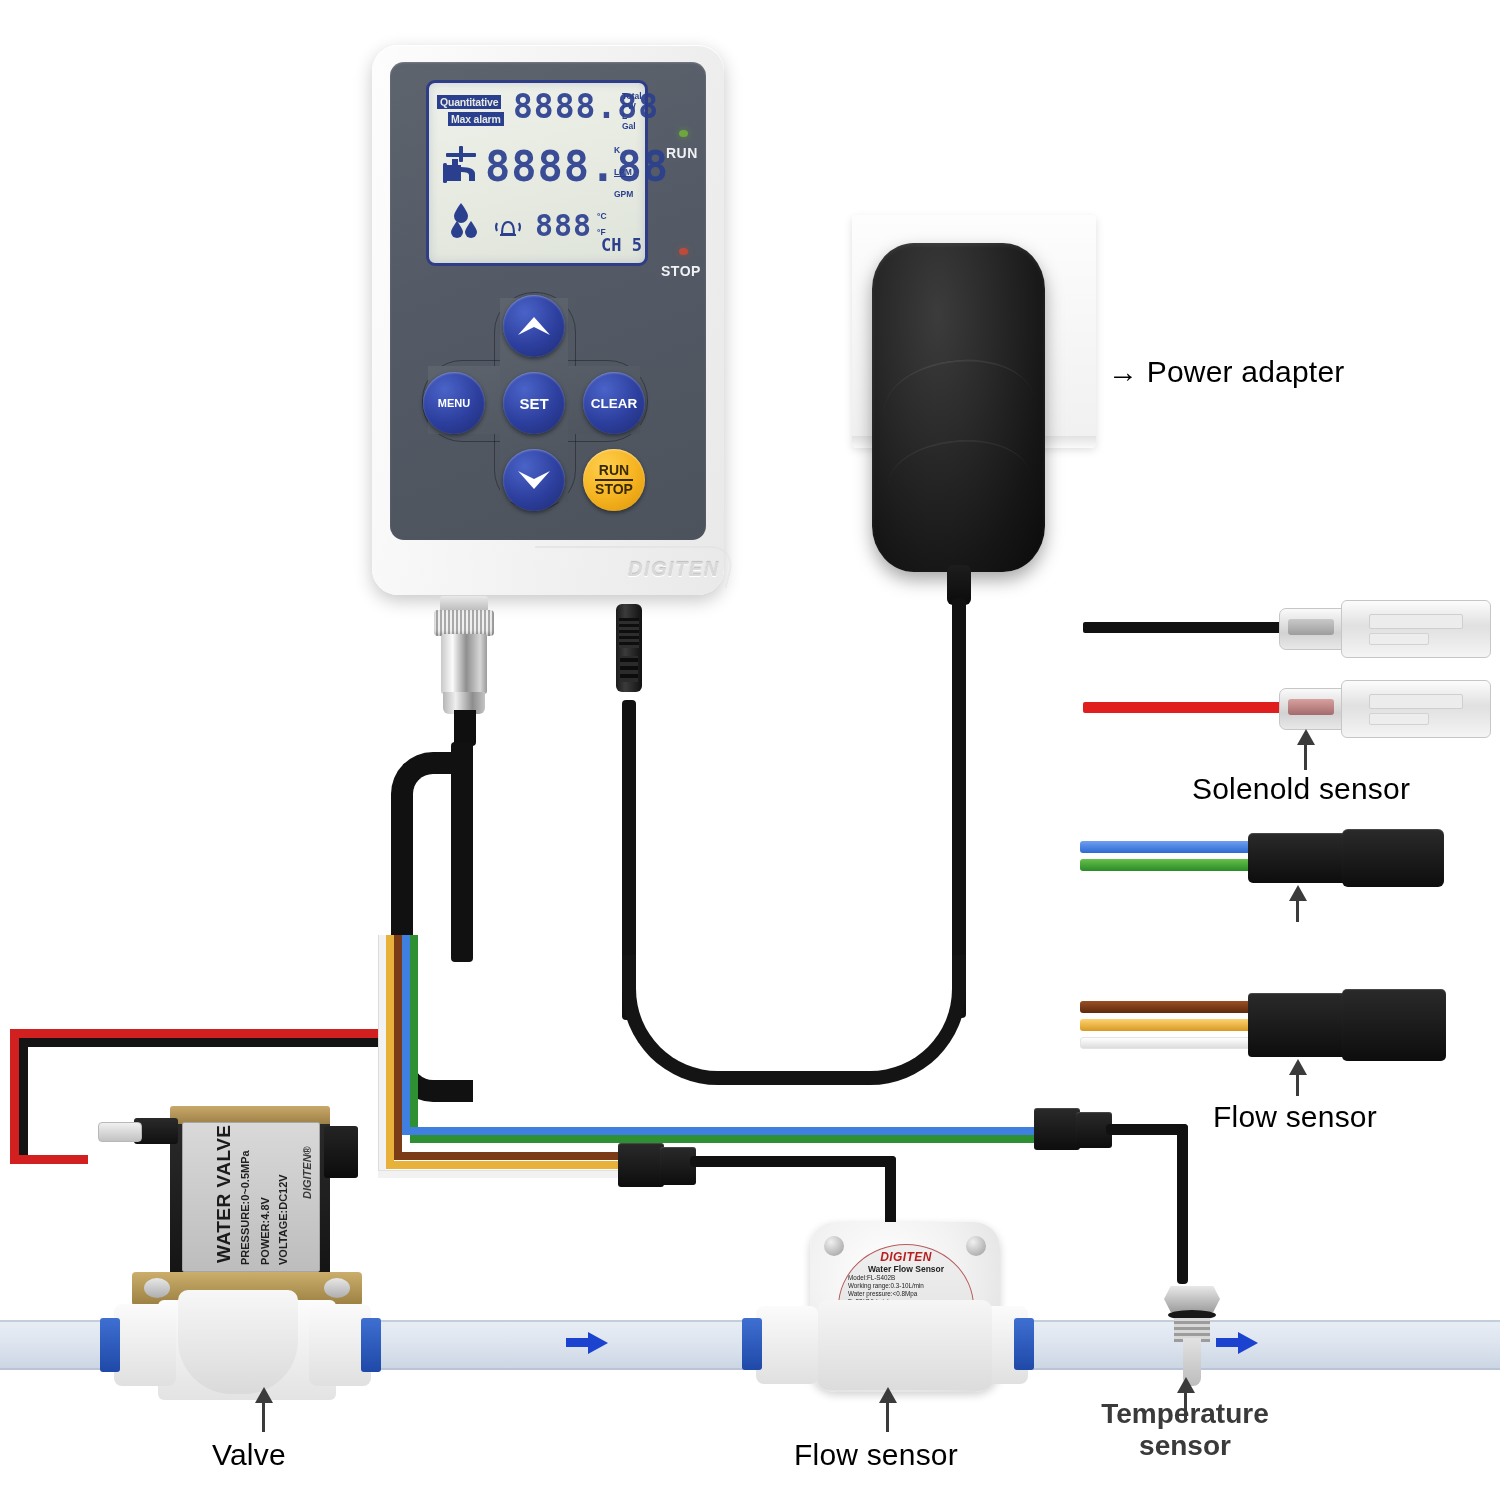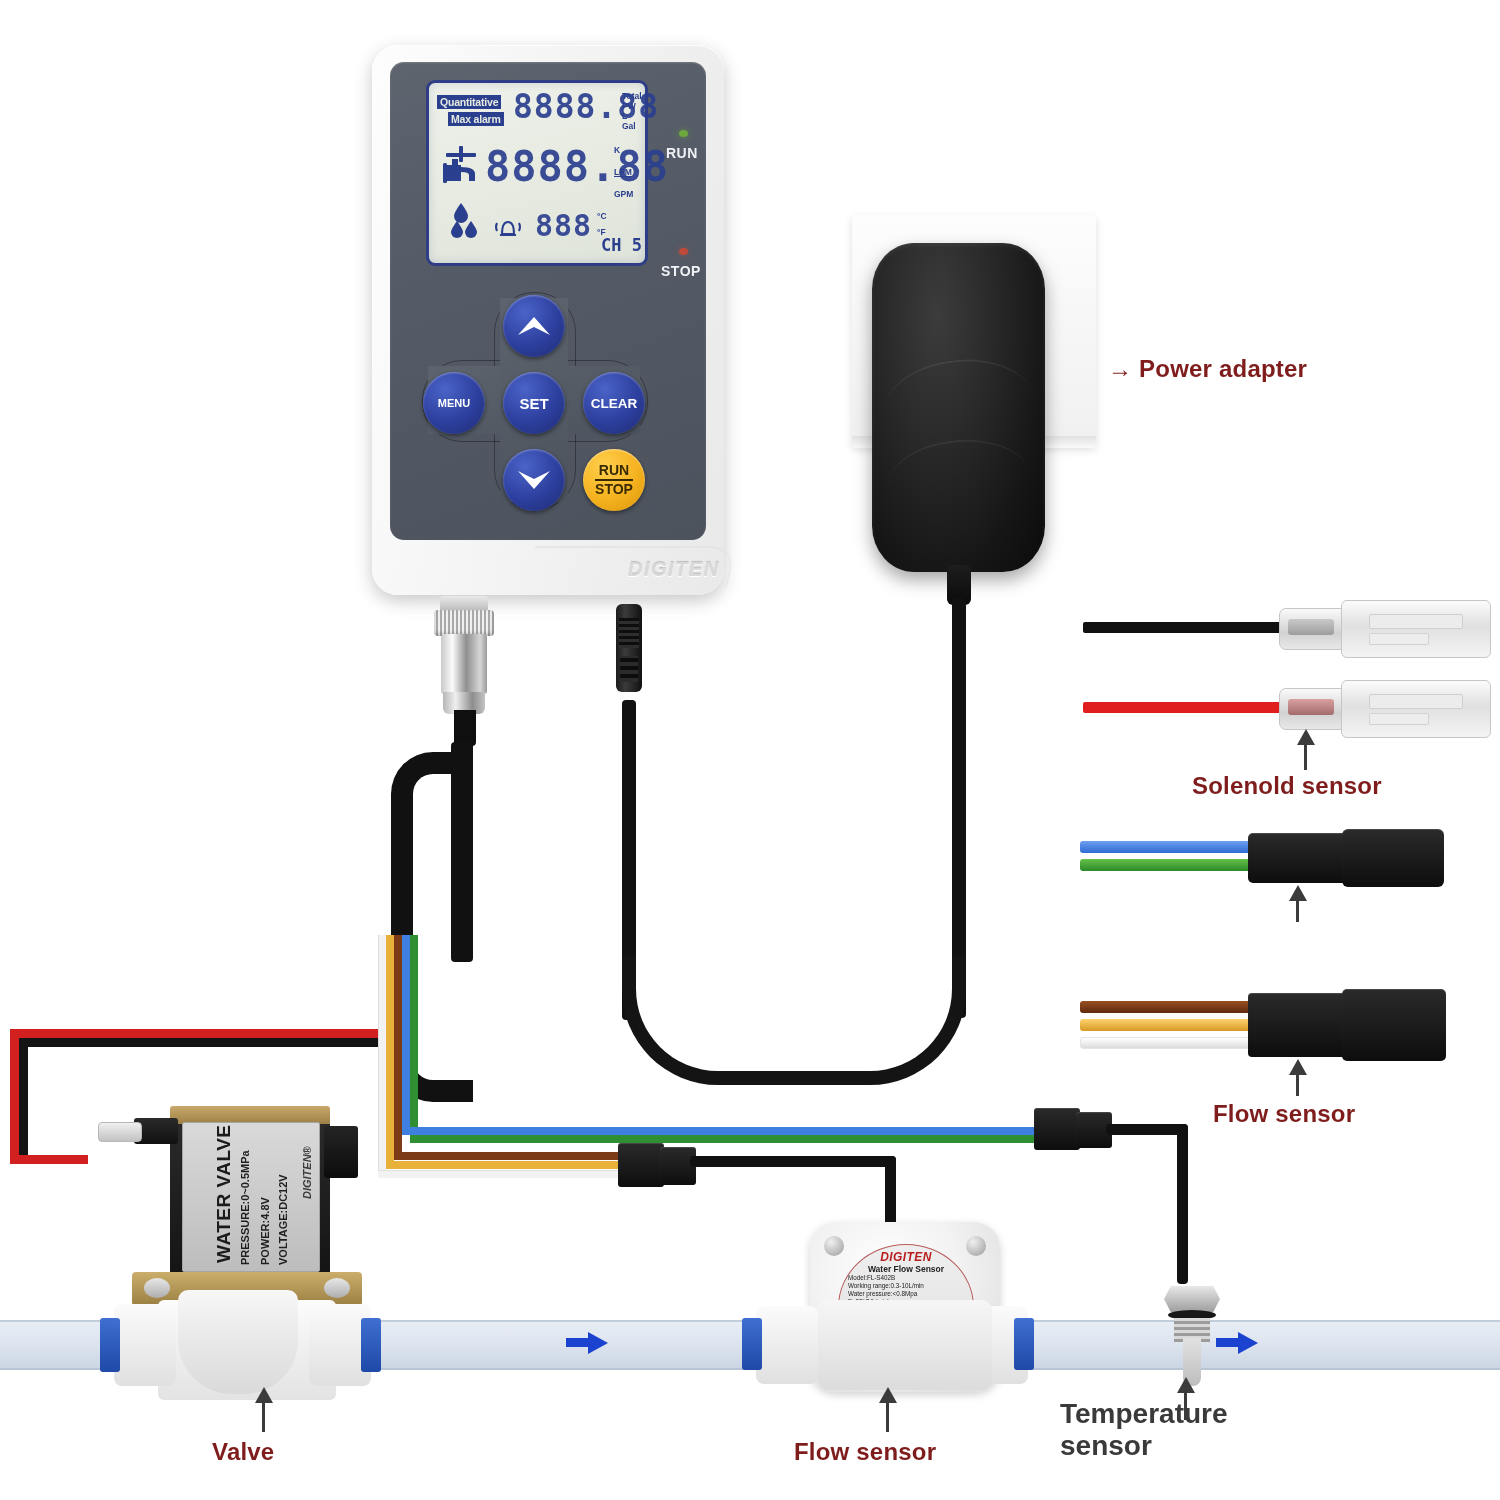--- a/index.html
+++ b/index.html
@@ -41,22 +41,22 @@
     color:#fff;font-weight:bold;text-align:center;}
   .bblue{background:radial-gradient(circle at 35% 28%,#4a63c8 0%,#2d3f9e 55%,#1e2b72 100%);
     box-shadow:0 2px 4px rgba(0,0,0,.45), inset 0 1px 2px rgba(255,255,255,.35);}
   .byell{background:radial-gradient(circle at 35% 28%,#ffcf4d 0%,#f5b21f 55%,#d99407 100%);
     box-shadow:0 2px 4px rgba(0,0,0,.45), inset 0 1px 2px rgba(255,255,255,.45);
     color:#3a2a00;}
   #padOutline{left:50px;top:247px;width:224px;height:216px;}
 
   
   .wire{background:#111;border-radius:4px;}
-  .lbl{color:#7f1d1d;font-size:24px;font-weight:bold;letter-spacing:.2px;white-space:nowrap;}
-  .lbl2{color:#3a3a3a;font-size:28px;font-weight:bold;line-height:32px;}
+  .lbl{color:#000000;font-size:30px;font-weight:normal;letter-spacing:.2px;white-space:nowrap;}
+  .lbl2{color:#3a3a3a;font-size:28px;font-weight:bold;text-align:center;line-height:32px;}
 
   .pipe{background:linear-gradient(180deg,#e8edf5 0%,#dfe6f0 40%,#ccd6e4 100%);
     border-top:2px solid #c3cedd;border-bottom:2px solid #b9c5d6;}
 
   .arrowUp{width:0;height:0;border-left:9px solid transparent;border-right:9px solid transparent;
     border-bottom:16px solid #3b3b3b;}
   .arrowStem{width:3px;background:#3b3b3b;}
 
   .flowArrow{width:0;height:0;border-top:11px solid transparent;border-bottom:11px solid transparent;
     border-left:20px solid #1b43cf;}

